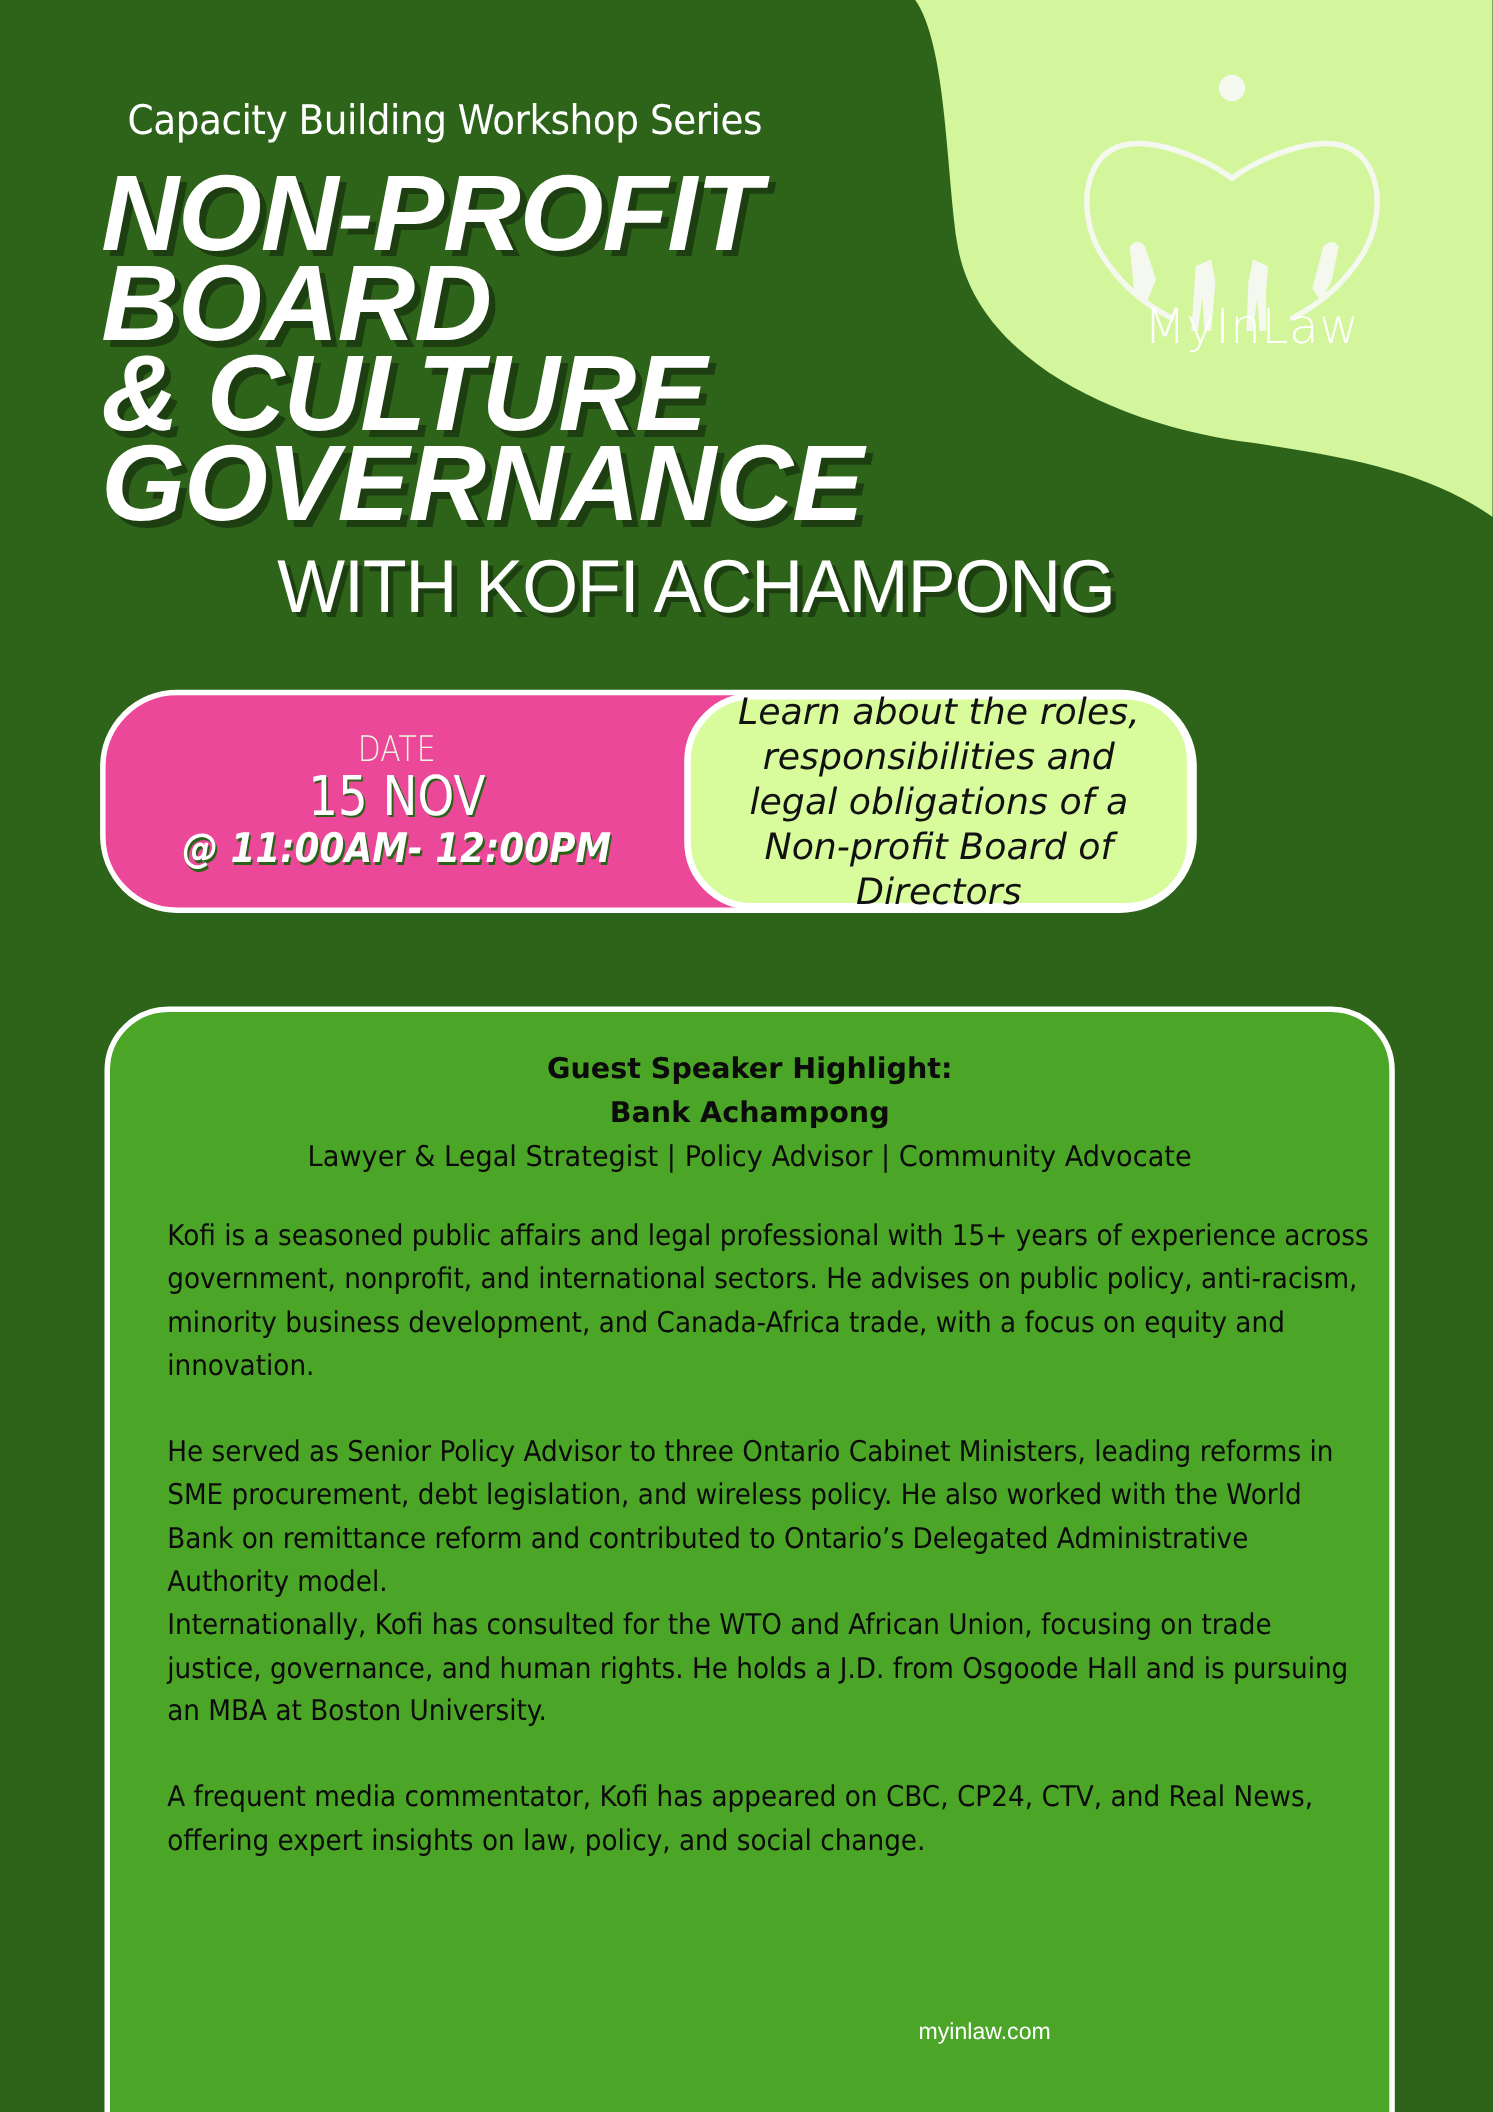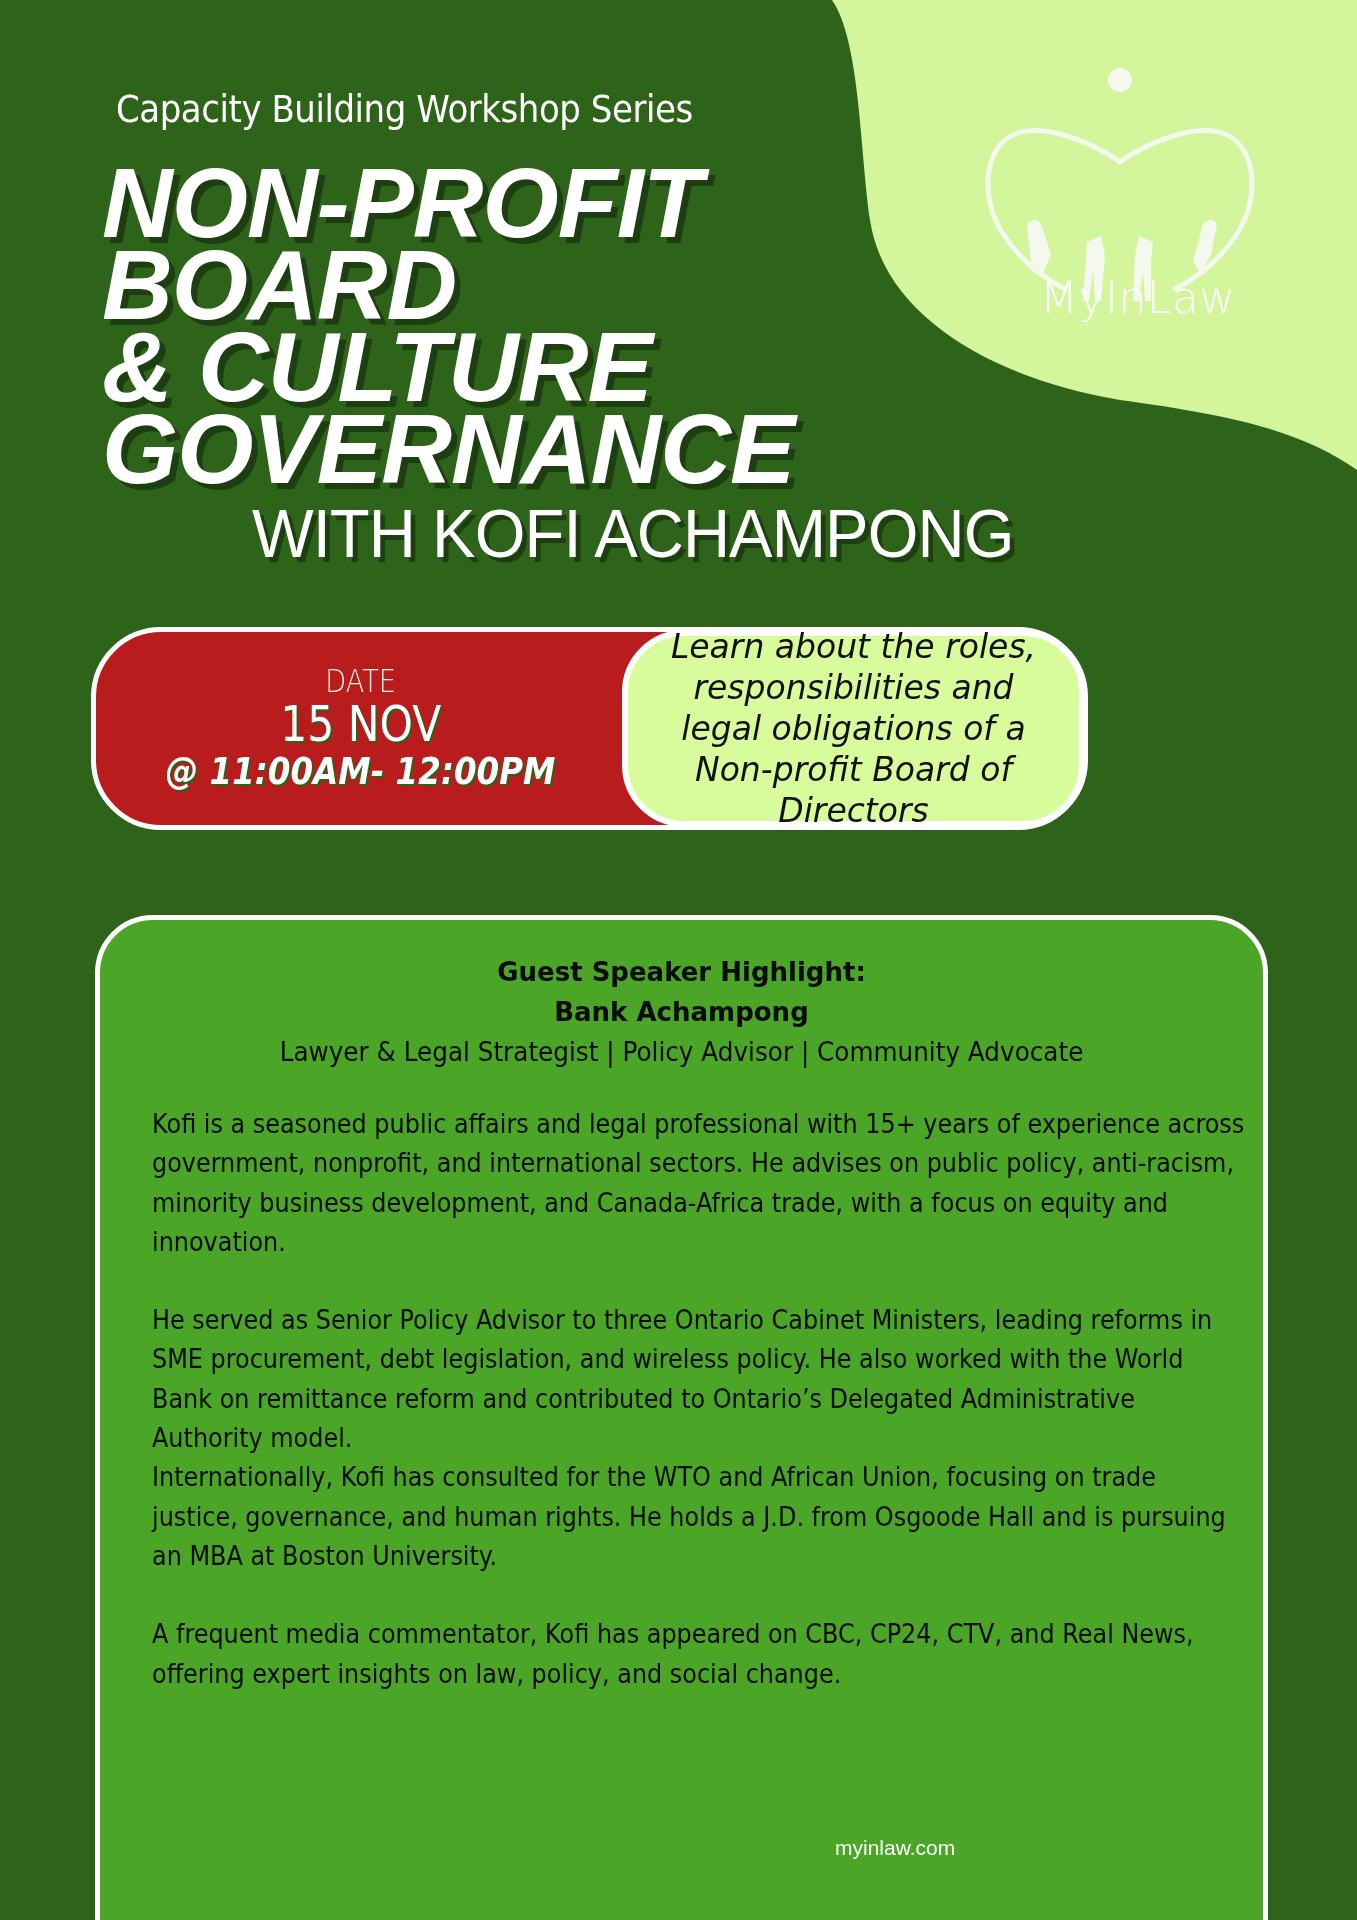--- a/index.html
+++ b/index.html
@@ -14,35 +14,35 @@
   .logo-text {
     position: absolute; left: 1040px; top: 272px; font-size: 44px; color: #ffffff;
     font-family: "DejaVu Sans", sans-serif; font-weight: 300; letter-spacing: 0.5px;
   }
   .series {
     position: absolute; left: 116px; top: 88px; font-size: 37px; color: #ffffff;
     font-family: "DejaVu Sans", sans-serif; font-weight: normal; letter-spacing: -0.5px;
     transform: scaleX(0.92); transform-origin: left top;
   }
   .title {
-    position: absolute; left: 92px; top: 152px; margin: 10px;
+    position: absolute; left: 92px; top: 152px; margin: 0;
     font-family: "Liberation Sans", sans-serif; font-weight: bold; font-style: italic;
     font-size: 98px; line-height: 82px; color: #fff; letter-spacing: -1px;
     text-shadow: 6px 6px 0 #1d3e10;
   }
   .title span { display: block; }
   .with {
     position: absolute; left: 252px; top: 494px; font-size: 68px; color: #fff;
     font-family: "Liberation Sans", sans-serif; letter-spacing: -1px;
     text-shadow: 5px 5px 0 #1d3e10;
     transform: scaleX(0.96); transform-origin: left top;
   }
   .pill {
     position: absolute; left: 91px; top: 627px; width: 997px; height: 203px;
-    border: 5px solid #ffffff; border-radius: 70px; background: #b91c1c;
+    border: 5px solid #ffffff; border-radius: 70px; background: #ec4899;
     box-sizing: border-box;
   }
   .pill-left {
     position: absolute; left: 0; top: 0; width: 530px; height: 100%;
     display: flex; flex-direction: column; align-items: center; justify-content: center;
   }
   .date-label { font-size: 32px; line-height: 34px; color: #eaf6e0; font-family: "DejaVu Sans", sans-serif; font-weight: 300; transform: scaleX(0.85); }
   .date-value { font-size: 50px; line-height: 52px; color: #fff; font-family: "DejaVu Sans", sans-serif; transform: scaleX(0.85); text-shadow: 2px 2px 0 #2a6317; }
   .date-time { font-size: 37px; line-height: 44px; color: #fff; font-weight: bold; font-style: italic; font-family: "DejaVu Sans", sans-serif; transform: scaleX(0.88); text-shadow: 2px 2px 0 #2a6317; }
   .pill-right {

